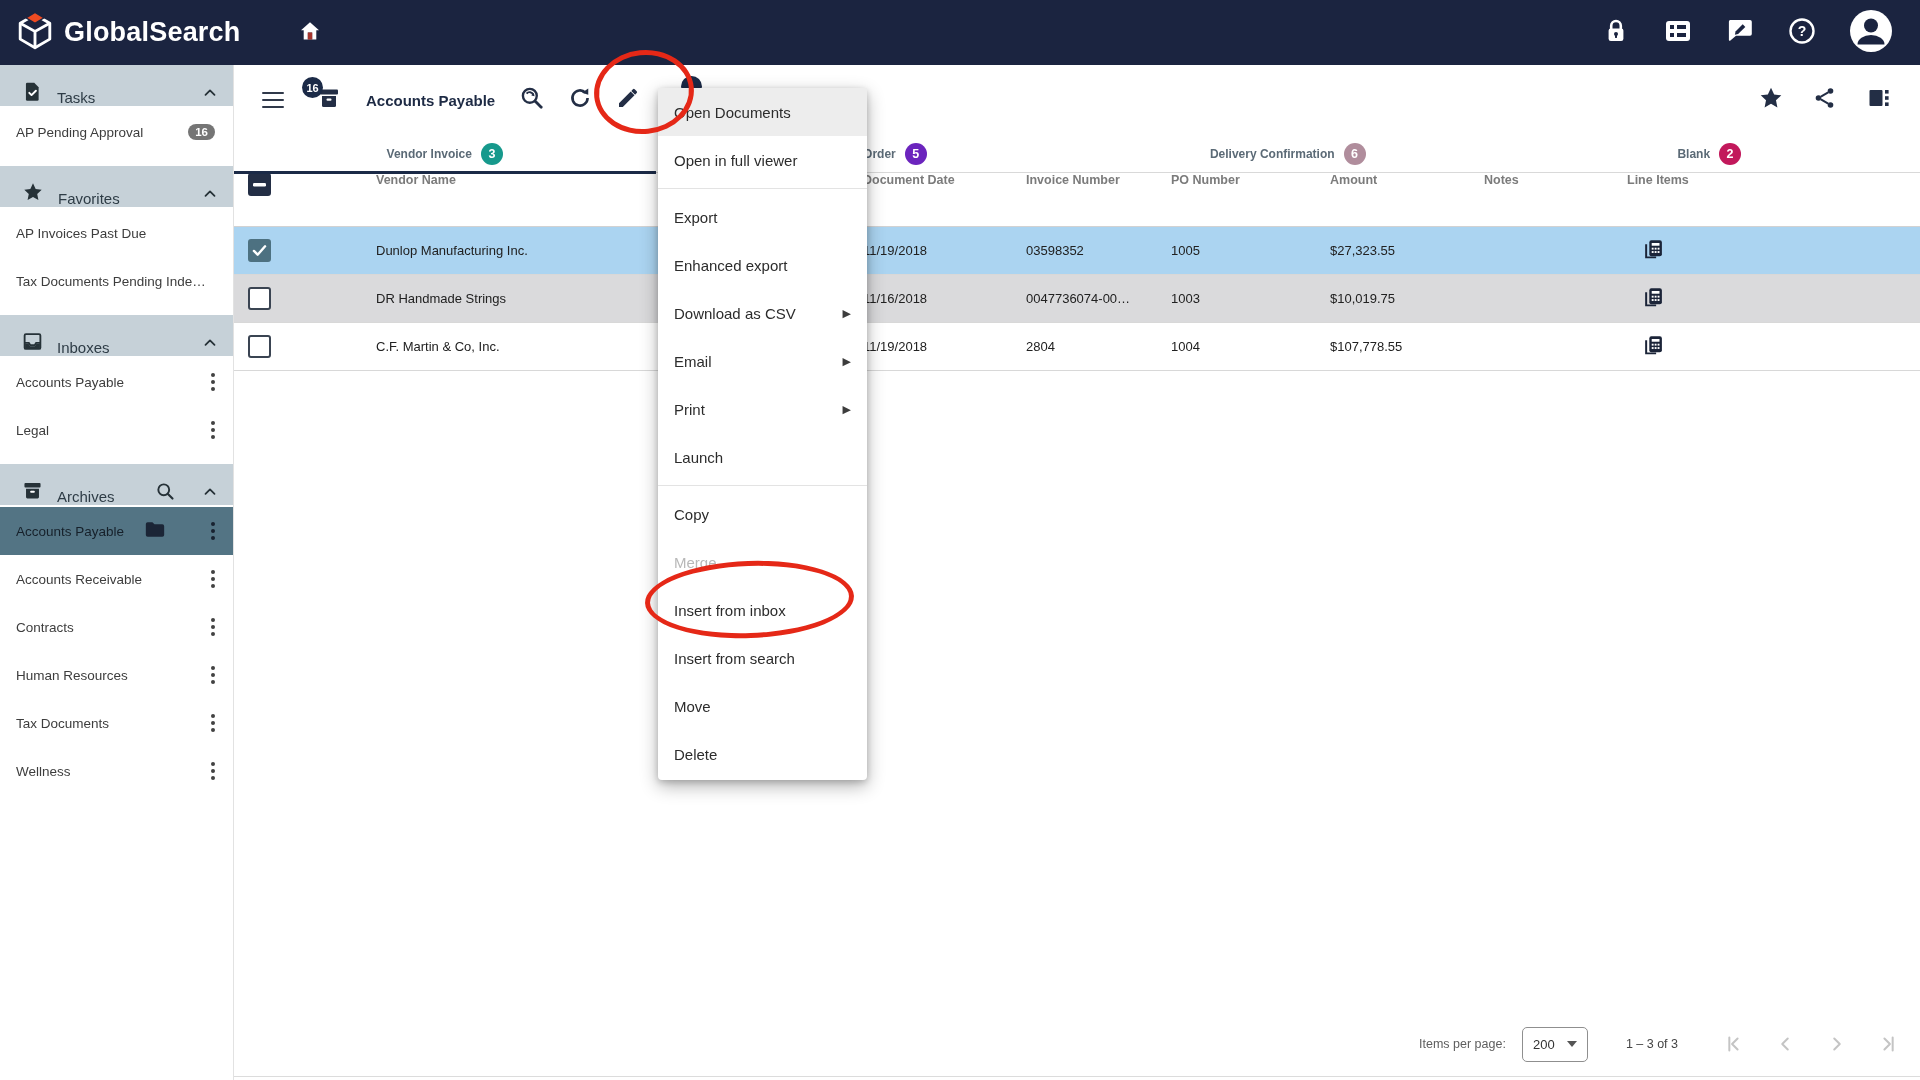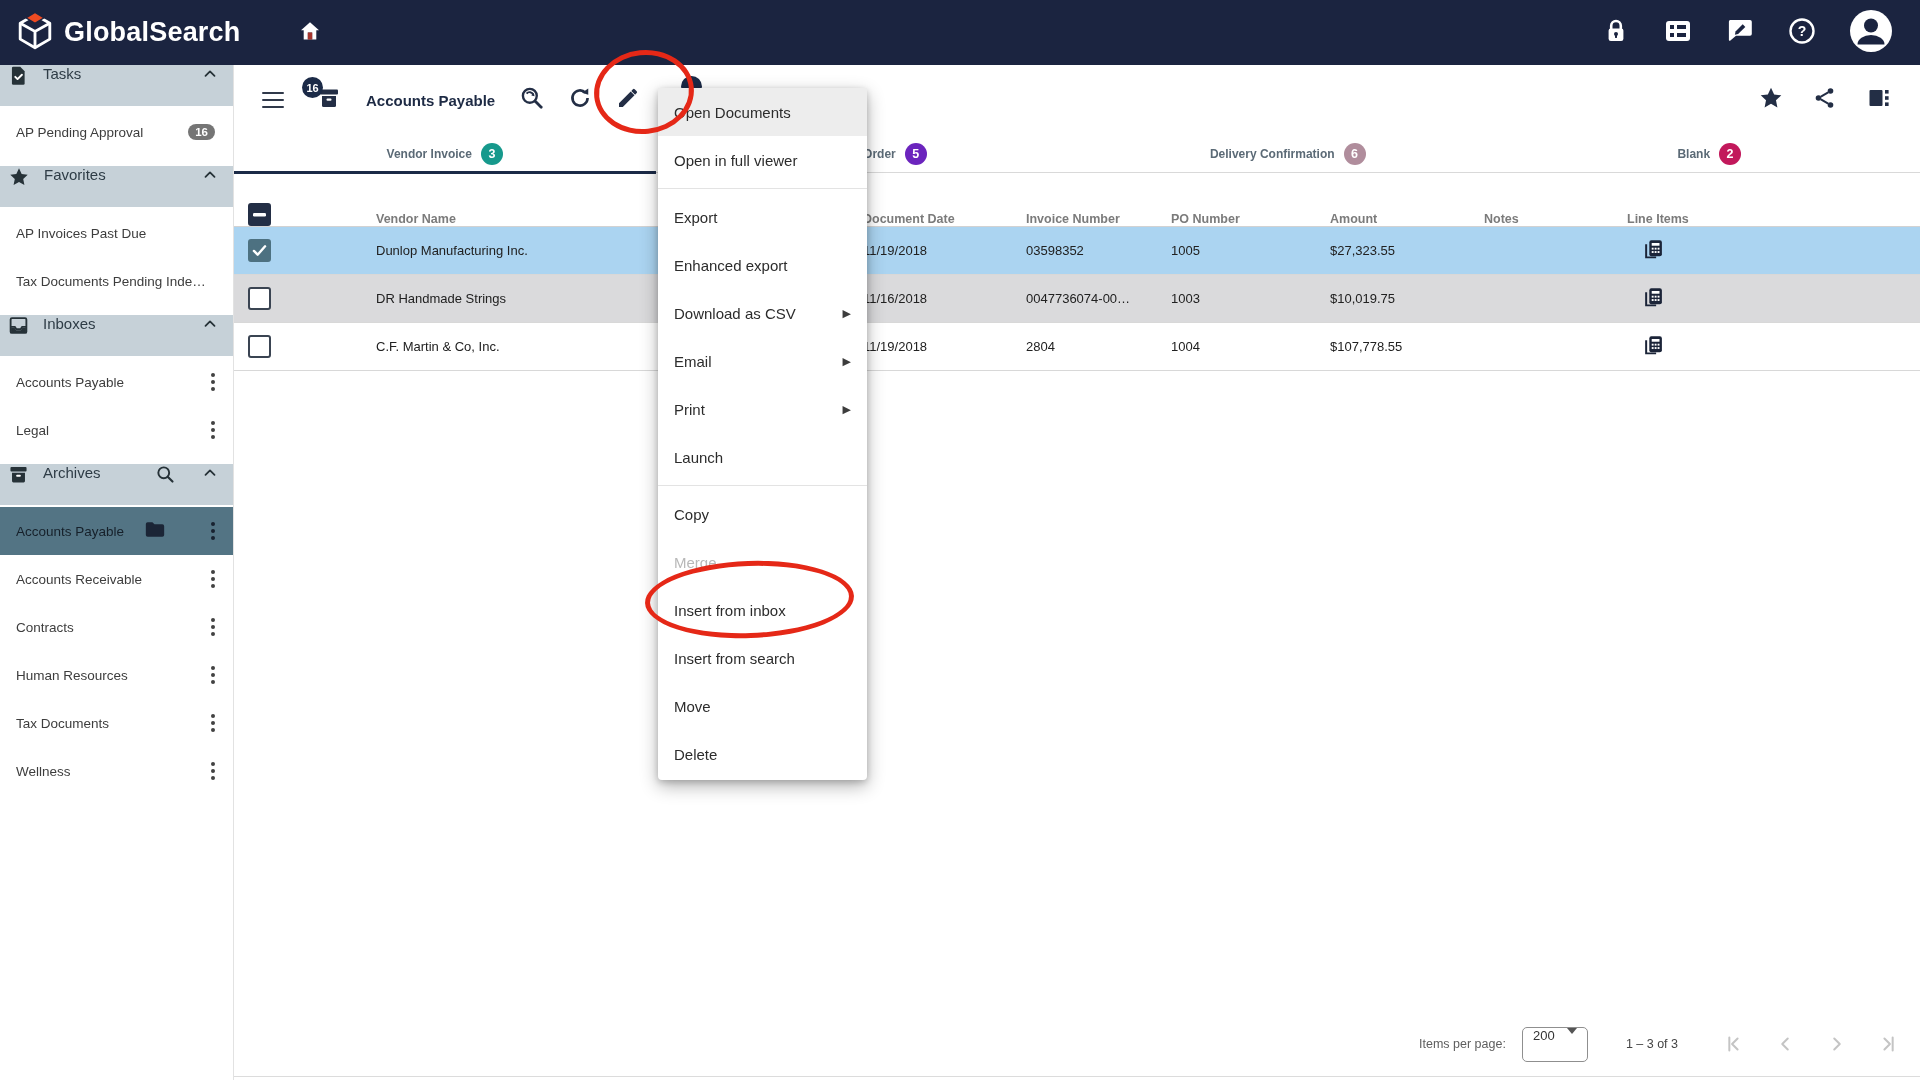--- a/index.html
+++ b/index.html
@@ -9,21 +9,21 @@
   
   .navbar { position:absolute; top:0; left:0; right:0; height:65px; background:#1b2440; display:flex; align-items:center; z-index:10; }
   .brand { display:flex; align-items:center; gap:8px; padding-left:14px; }
   .brand-text { color:#fff; font-size:27px; font-weight:700; letter-spacing:.2px; }
   .nav-home { margin-left:54px; display:flex; align-items:center; }
   .nav-right { margin-left:auto; display:flex; align-items:center; gap:30px; padding-right:26px; }
   .nav-icon-btn { display:flex; align-items:center; justify-content:center; width:32px; height:32px; }
 
   
   .sidebar { position:absolute; top:65px; left:0; width:234px; bottom:0; background:#fff; border-right:1px solid #e2e2e2; z-index:5; }
-  .sb-header { height:41px; background:#c6d1d8; display:flex; align-items:flex-start; padding:0 14px 0 8px; gap:14px; }
+  .sb-header { height:41px; background:#c6d1d8; display:flex; align-items:flex-end; padding:0 14px 0 22px; gap:14px; }
   .sb-header .sb-label { font-size:15px; color:#2e3c46; flex:0 1 auto; }
   .sb-header .spacer { flex:1; }
   .sb-items { padding:2px 0 10px 0; }
   .sb-item { height:48px; display:flex; align-items:center; padding:0 10px 0 16px; gap:10px; cursor:pointer; }
   .sb-item .sb-item-label { font-size:13.5px; color:#3d3d3d; white-space:nowrap; overflow:hidden; text-overflow:ellipsis; }
   .sb-item.selected { background:#537484; }
   .sb-item.selected .sb-item-label { color:#16202a; }
   .sb-item .spacer { flex:1; }
   .count-pill { background:#757575; color:#fff; font-size:11.5px; font-weight:700; border-radius:10px; padding:2px 7px; margin-right:8px; }
   .kebab { width:20px; display:flex; flex-direction:column; align-items:center; gap:3px; padding:4px 0; cursor:pointer; }
@@ -45,21 +45,21 @@
   .hamburger i { height:2.6px; background:#30394a; border-radius:1px; }
 
   
   .tabs { height:38px; display:flex; border-bottom:1px solid #d9d9d9; }
   .tab { flex:1; display:flex; align-items:center; justify-content:center; gap:9px; cursor:pointer; position:relative; }
   .tab-label { font-size:12px; font-weight:700; color:#5b6a76; }
   .tab.active::after { content:""; position:absolute; left:0; right:0; bottom:-2px; height:3px; background:#1b2a47; }
   .tab-badge { width:22px; height:22px; border-radius:50%; color:#fff; font-size:12.5px; font-weight:700; display:flex; align-items:center; justify-content:center; }
 
   
-  .thead { height:54px; display:flex; align-items:flex-end; border-bottom:1px solid #d2d2d2; }
+  .thead { height:54px; display:flex; align-items:flex-start; border-bottom:1px solid #d2d2d2; }
   .trow { height:48px; display:flex; align-items:center; border-bottom:1px solid #d8d8d8; background:#fff; }
   .trow.selected { background:#abd4f1; }
   .trow.alt { background:#dadadc; }
   .col { flex:none; font-size:13px; color:#212121; white-space:nowrap; overflow:hidden; }
   .c-select { width:52px; padding-left:14px; }
   .c-pdf { width:66px; padding-left:20px; }
   .c-vendor { width:511px; padding-left:24px; }
   .c-date { width:163px; }
   .c-invoice { width:145px; }
   .c-po { width:159px; }
@@ -81,21 +81,21 @@
   .ctx-menu { position:absolute; left:658px; top:88px; width:209px; background:#fff; border-radius:4px; box-shadow:0 6px 18px rgba(0,0,0,.3), 0 2px 6px rgba(0,0,0,.18); z-index:40; padding-bottom:2px; }
   .ctx-item { height:48px; display:flex; align-items:center; padding:0 16px; font-size:15px; color:#2c2c2c; cursor:pointer; }
   .ctx-item.hover { background:#ededed; }
   .ctx-item.disabled { color:#b8b8b8; cursor:default; }
   .ctx-item .sub-arrow { margin-left:auto; color:#3c3c3c; font-size:11px; }
   .ctx-divider { height:1px; background:#e3e3e3; margin:4px 0; }
 
   
   .paginator { position:absolute; bottom:10px; right:0; left:0; height:52px; display:flex; align-items:center; justify-content:flex-end; padding-right:18px; gap:0; }
   .pg-label { font-size:12.5px; color:#5e5e5e; margin-right:16px;text-align:right; }
-  .pg-select { width:66px; height:35px; border:1px solid #8f8f8f; border-radius:5px; display:flex; align-items:flex-start; justify-content:center; gap:12px; font-size:13px; color:#333; cursor:pointer; margin-right:38px; }
+  .pg-select { width:66px; height:35px; border:1px solid #8f8f8f; border-radius:5px; display:flex; align-items:center; justify-content:center; gap:12px; font-size:13px; color:#333; cursor:pointer; margin-right:38px; }
   .pg-caret { width:0; height:0; border-left:5px solid transparent; border-right:5px solid transparent; border-top:6px solid #555; }
   .pg-range { font-size:12.5px; color:#444; margin-right:42px; }
   .pg-nav { display:flex; align-items:center; gap:26px; }
   .pg-btn { width:26px; height:26px; display:flex; align-items:center; justify-content:center; cursor:default; }
   .bottom-edge { position:absolute; left:0; right:0; bottom:0; height:4px; border-top:1px solid #dcdcdc; background:#fff; }
 
   
   .annot { position:absolute; border:5px solid #e52817; border-radius:50%; z-index:60; pointer-events:none; }
   .annot-1 { left:594px; top:50px; width:100px; height:84px; transform:rotate(-6deg); }
   .annot-2 { left:645px; top:561px; width:209px; height:77px; transform:rotate(-2deg); }

